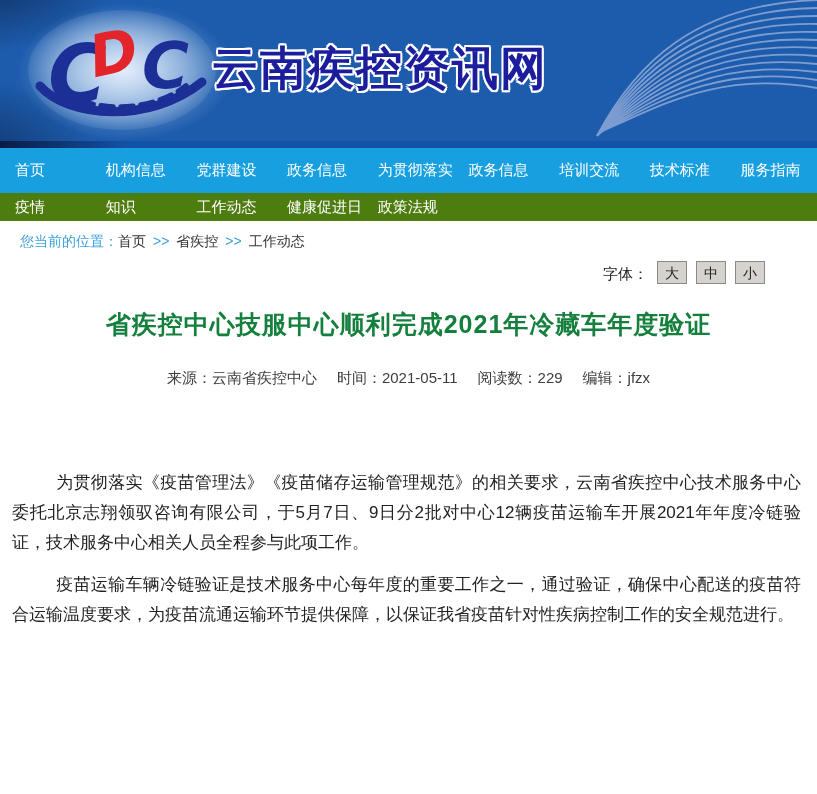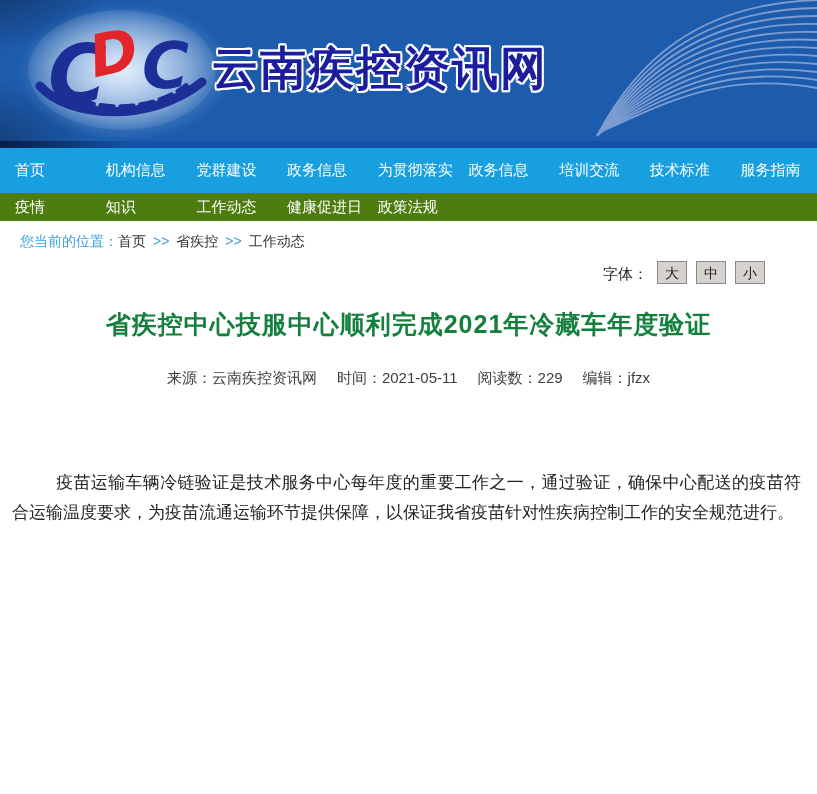--- a/index.html
+++ b/index.html
@@ -152,25 +152,26 @@
     <span>字体：</span>
     <button class="fs-btn">大</button>
     <button class="fs-btn">中</button>
     <button class="fs-btn">小</button>
   </div>
 
   <main class="article">
     <h2 class="article-title">省疾控中心技服中心顺利完成2021年冷藏车年度验证</h2>
 
     <div class="article-meta">
-      <span>来源：云南疾控资讯网</span>
+      <span>来源：云南省疾控中心</span>
       <span>时间：2021-05-11</span>
       <span>阅读数：229</span>
       <span>编辑：jfzx</span>
     </div>
 
     <div class="article-body">
+      <p class="para">为贯彻落实《疫苗管理法》《疫苗储存运输管理规范》的相关要求，云南省疾控中心技术服务中心委托北京志翔领驭咨询有限公司，于5月7日、9日分2批对中心12辆疫苗运输车开展2021年年度冷链验证，技术服务中心相关人员全程参与此项工作。</p>
       <p class="para">疫苗运输车辆冷链验证是技术服务中心每年度的重要工作之一，通过验证，确保中心配送的疫苗符合运输温度要求，为疫苗流通运输环节提供保障，以保证我省疫苗针对性疾病控制工作的安全规范进行。</p>
 
     </div>
   </main>
 
 </div>
 
 </body></html>

